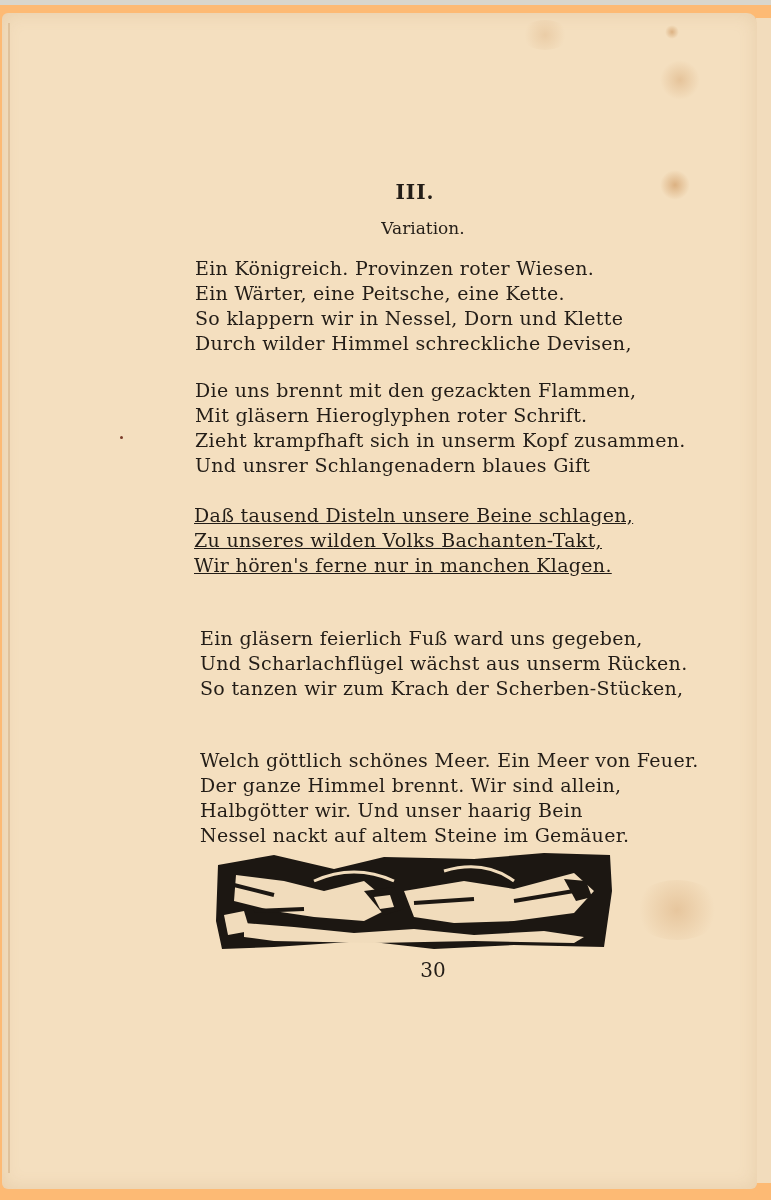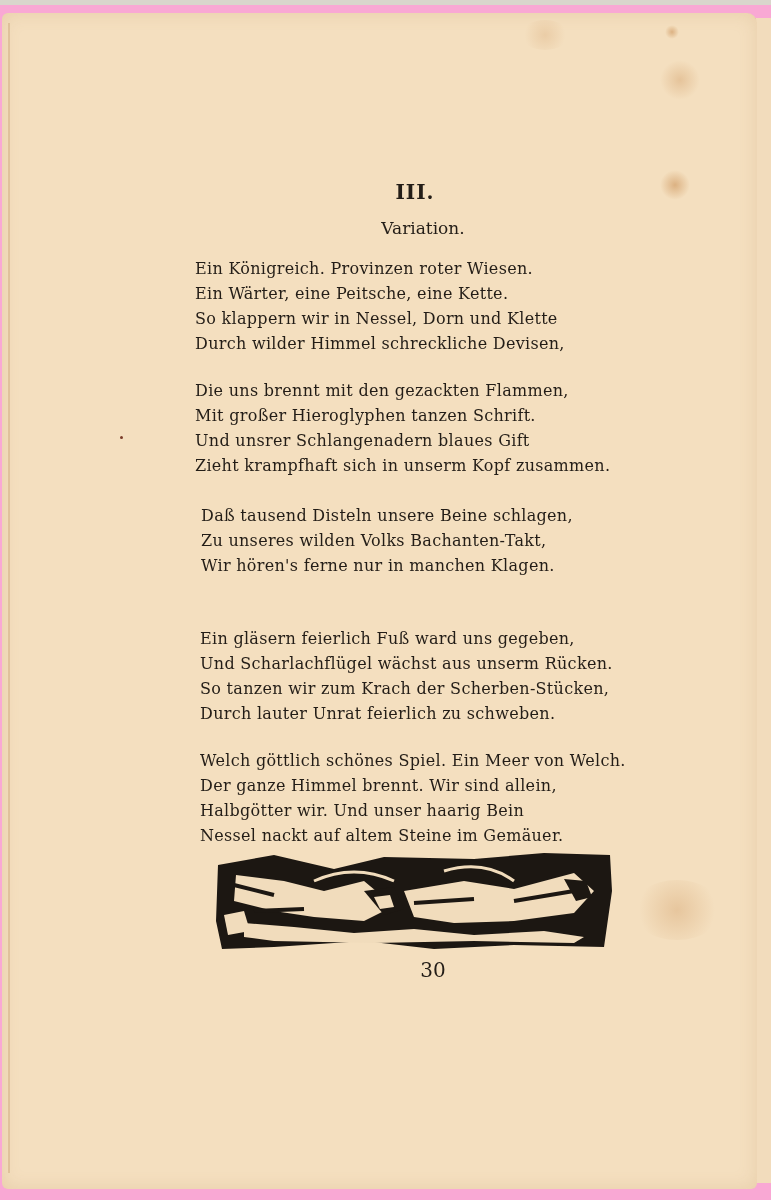--- a/index.html
+++ b/index.html
@@ -7,21 +7,21 @@
       padding: 0;
       width: 771px;
       height: 1200px;
       overflow: hidden;
       background: #2b2f2c;
     }
     .scan {
       position: relative;
       width: 771px;
       height: 1200px;
-      background: #f9a8d4;
+      background: #fdba74;
     }
     .top-strip {
       position: absolute;
       left: 0; top: 0;
       width: 771px; height: 5px;
       background: #d9d6cc;
     }
     .page {
       position: absolute;
       left: 2px;
@@ -72,21 +72,21 @@
       top: 218px;
       text-align: center;
       font-size: 17px;
     }
     .stanza {
       position: absolute;
       left: 195px;
       width: 470px;
     }
     .line {
-      font-size: 16px;
+      font-size: 19px;
       line-height: 25px;
       height: 25px;
       white-space: nowrap;
       letter-spacing: 0.3px;
     }
     .woodcut {
       position: absolute;
       left: 214px;
       top: 851px;
       width: 399px;
@@ -129,40 +129,39 @@
 
     <div class="stanza" style="top:256px;">
       <div class="line">Ein Königreich. Provinzen roter Wiesen.</div>
       <div class="line">Ein Wärter, eine Peitsche, eine Kette.</div>
       <div class="line">So klappern wir in Nessel, Dorn und Klette</div>
       <div class="line">Durch wilder Himmel schreckliche Devisen,</div>
     </div>
 
     <div class="stanza" style="top:378px;">
       <div class="line">Die uns brennt mit den gezackten Flammen,</div>
-      <div class="line">Mit großer Hieroglyphen tanzen Schrift.</div>
+      <div class="line">Mit gläsern Hieroglyphen roter Schrift.</div>
+      <div class="line">Zieht krampfhaft sich in unserm Kopf zusammen.</div>
       <div class="line">Und unsrer Schlangenadern blaues Gift</div>
-      <div class="line">Zieht krampfhaft sich in unserm Kopf zusammen.</div>
     </div>
 
-    <div class="stanza" style="top:503px;left:201px;">
+    <div class="stanza" style="top:503px;left:194px;text-decoration:underline;">
       <div class="line">Daß tausend Disteln unsere Beine schlagen,</div>
       <div class="line">Zu unseres wilden Volks Bachanten-Takt,</div>
       <div class="line">Wir hören's ferne nur in manchen Klagen.</div>
     </div>
 
     <div class="stanza" style="top:626px;left:200px;">
       <div class="line">Ein gläsern feierlich Fuß ward uns gegeben,</div>
       <div class="line">Und Scharlachflügel wächst aus unserm Rücken.</div>
       <div class="line">So tanzen wir zum Krach der Scherben-Stücken,</div>
-      <div class="line">Durch lauter Unrat feierlich zu schweben.</div>
     </div>
 
     <div class="stanza" style="top:748px;left:200px;">
-      <div class="line">Welch göttlich schönes Spiel. Ein Meer von Welch.</div>
+      <div class="line">Welch göttlich schönes Meer. Ein Meer von Feuer.</div>
       <div class="line">Der ganze Himmel brennt. Wir sind allein,</div>
       <div class="line">Halbgötter wir. Und unser haarig Bein</div>
       <div class="line">Nessel nackt auf altem Steine im Gemäuer.</div>
     </div>
 
     <svg class="woodcut" viewBox="0 0 399 100" preserveAspectRatio="none">
       <rect x="0" y="0" width="399" height="100" fill="#f4dfbf"></rect>
       <path d="M4 14 L60 4 L120 18 L170 6 L260 8 L330 2 L396 4 L398 40 L390 96 L300 94 L220 98 L150 90 L60 96 L8 98 L2 70 Z" fill="#1c1712"></path>
       <path d="M22 24 L70 30 L110 40 L150 30 L180 55 L150 70 L100 66 L60 60 L20 50 Z" fill="#f1dcbc"></path>
       <path d="M190 40 L250 30 L300 38 L360 22 L380 40 L360 62 L300 70 L240 72 L200 66 Z" fill="#f1dcbc"></path>

